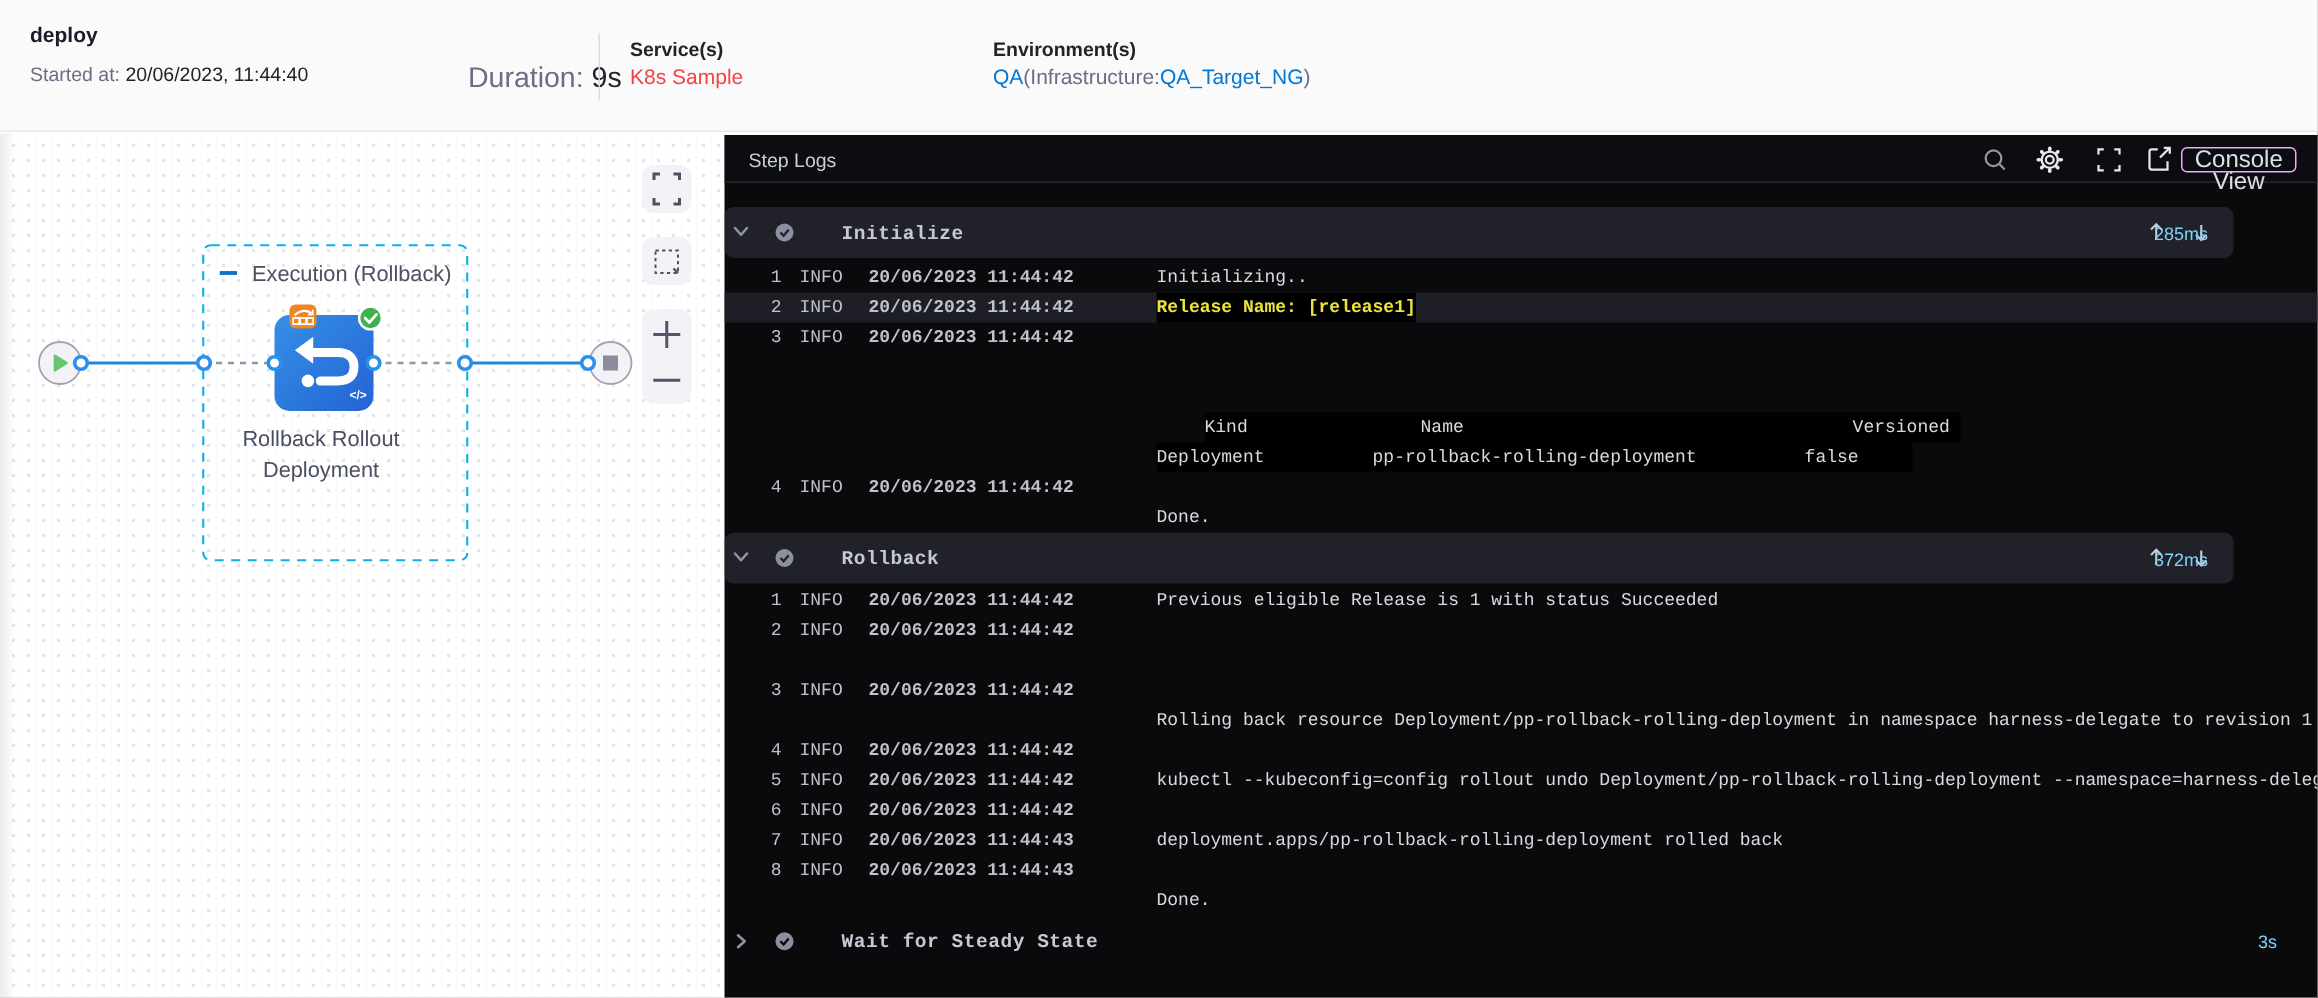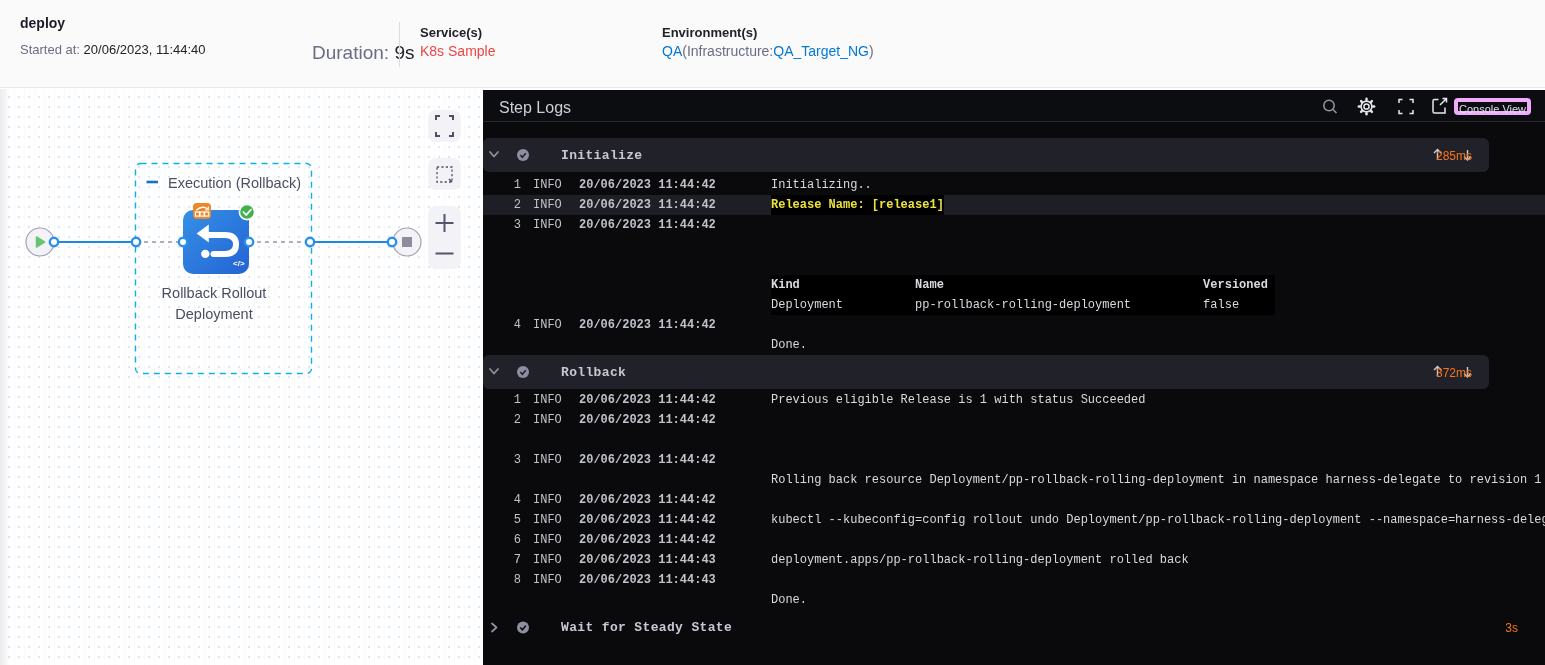--- a/index.html
+++ b/index.html
@@ -28,38 +28,38 @@
   .canvas-shadow { position:absolute; left:0; top:0; width:10px; height:576px;
     background:linear-gradient(to right, rgba(60,60,80,0.10), rgba(60,60,80,0)); }
 
   .ctl { position:absolute; background:#f2f2f7; border-radius:8px; }
   .node-label { position:absolute; left:134px; top:194px; width:160px; text-align:center;
     font-size:14.5px; color:#4b4d62; line-height:21px; }
   .exec-label { position:absolute; left:168px; top:86px; font-size:14.5px; color:#4d4f63; font-weight:500;}
 
   .panel { position:absolute; left:483px; top:90px; width:1062px; height:575px; background:#0a0a0c; overflow:hidden; }
   .phead { position:absolute; left:0; top:0; width:1062px; height:32px; background:#0c0d10; border-bottom:1px solid #27272e; }
-  .phead .title { position:absolute; left:16px; top:9px; font-size:16px; color:#ccced8; }
-  .cv-btn { position:absolute; left:971px; top:8px; width:77px; height:17px; border:4px solid #f0abfc;
-    border-radius:4px; color:#dfe0e6; font-size:11px; text-align:center; line-height:15px; }
+  .phead .title { position:absolute; left:16px; top:9px; font-size:13px; color:#ccced8; }
+  .cv-btn { position:absolute; left:971px; top:8px; width:77px; height:17px; border:1px solid #f0abfc;
+    border-radius:4px; color:#dfe0e6; font-size:16px; text-align:center; line-height:15px; }
   .sbar { position:absolute; left:0; width:1006px; height:34px; background:#212229; border-radius:6px; }
   .stitle { position:absolute; left:78px; font-family:"Liberation Mono", monospace; font-size:13px;
     font-weight:bold; letter-spacing:0.35px; color:#c6c8d4; }
-  .sdur { position:absolute; font-size:12px; color:#f97316; }
+  .sdur { position:absolute; font-size:12px; color:#7dd3fc; }
   .hl { position:absolute; left:0; width:1062px; height:20px; background:#1e1f26; }
   .lrow { position:absolute; left:0; width:1062px; height:20px; font-family:"Liberation Mono", monospace;
     font-size:12px; line-height:20px; white-space:pre; }
   .num { position:absolute; left:24px; width:14px; text-align:right; color:#bfc2c9; }
   .info { position:absolute; left:50px; color:#bfc2c9; }
   .ts { position:absolute; left:96px; color:#bfc2c9;font-weight:bold; }
   .msg { position:absolute; left:288px; color:#d8dade; }
   .bb { background:#000; }
   .yellow { color:#ece23e; font-weight:bold; }
   .cyan { color:#3fd0e0; font-weight:bold; }
-  .bold { font-weight:bold; }
+  .bold { font-weight:normal;margin-left:32px; }
 </style>
 </head>
 <body>
 <div class="topbar">
   <div class="t-name">deploy</div>
   <div class="t-row"><span class="lbl">Started at: </span>20/06/2023, 11:44:40</div>
   <div class="t-dur"><span class="lbl">Duration: </span>9s</div>
   <div class="t-div"></div>
   <div class="t-svc">Service(s)</div>
   <div class="t-svc-v">K8s Sample</div>

